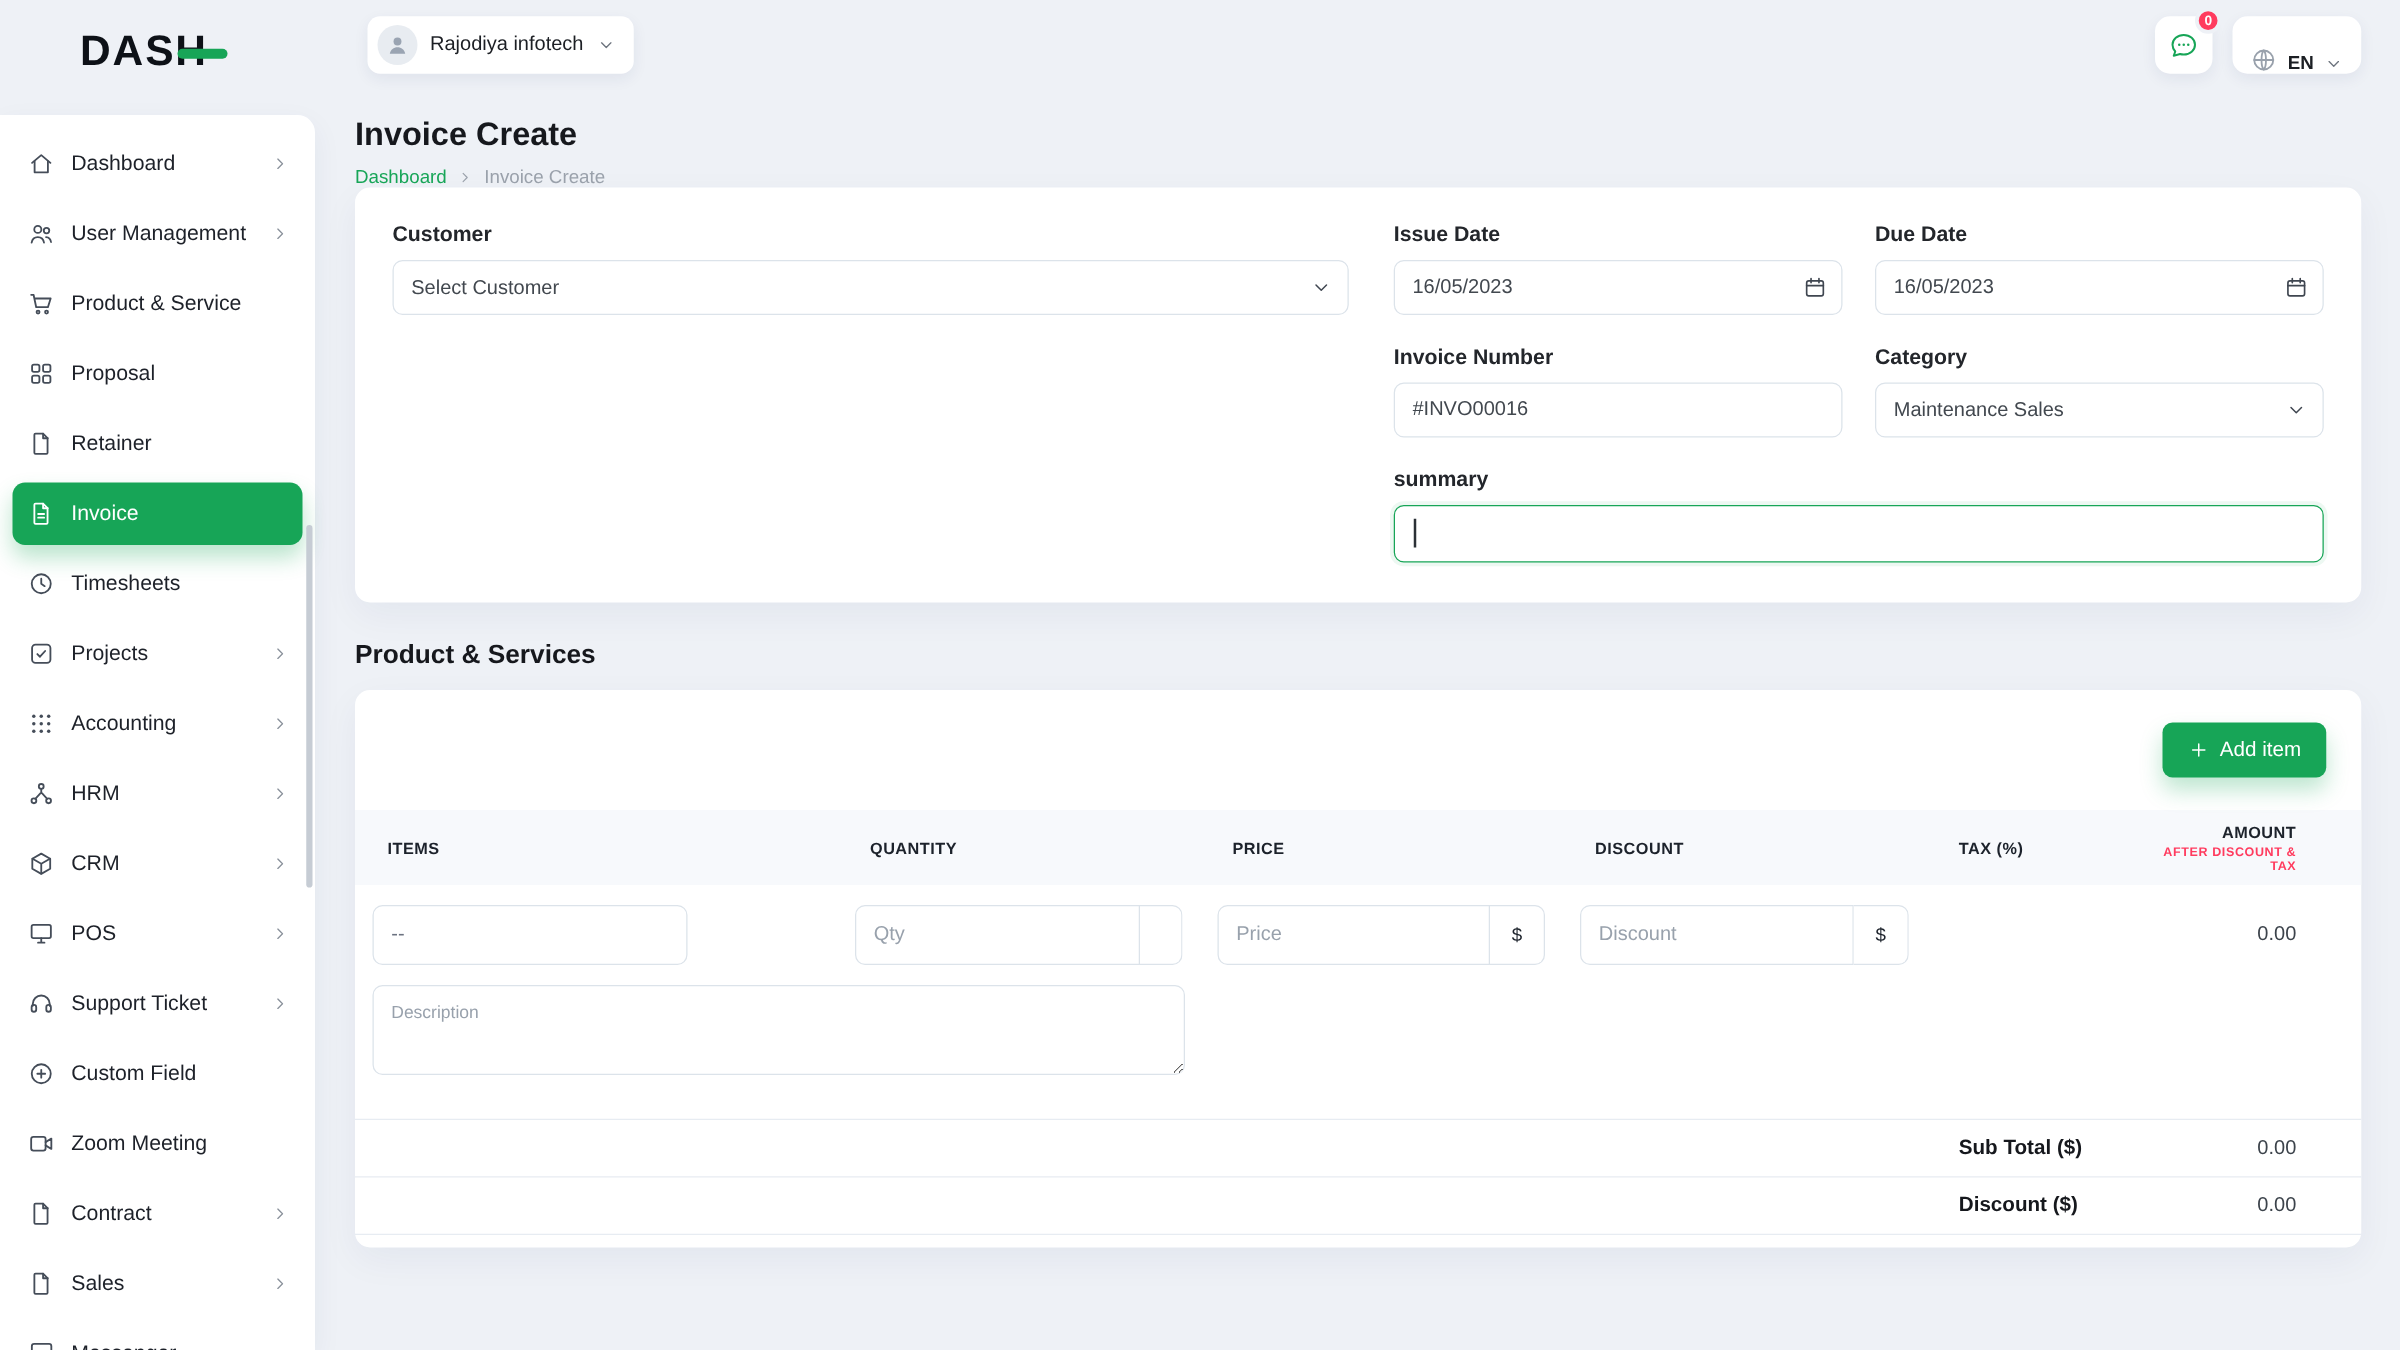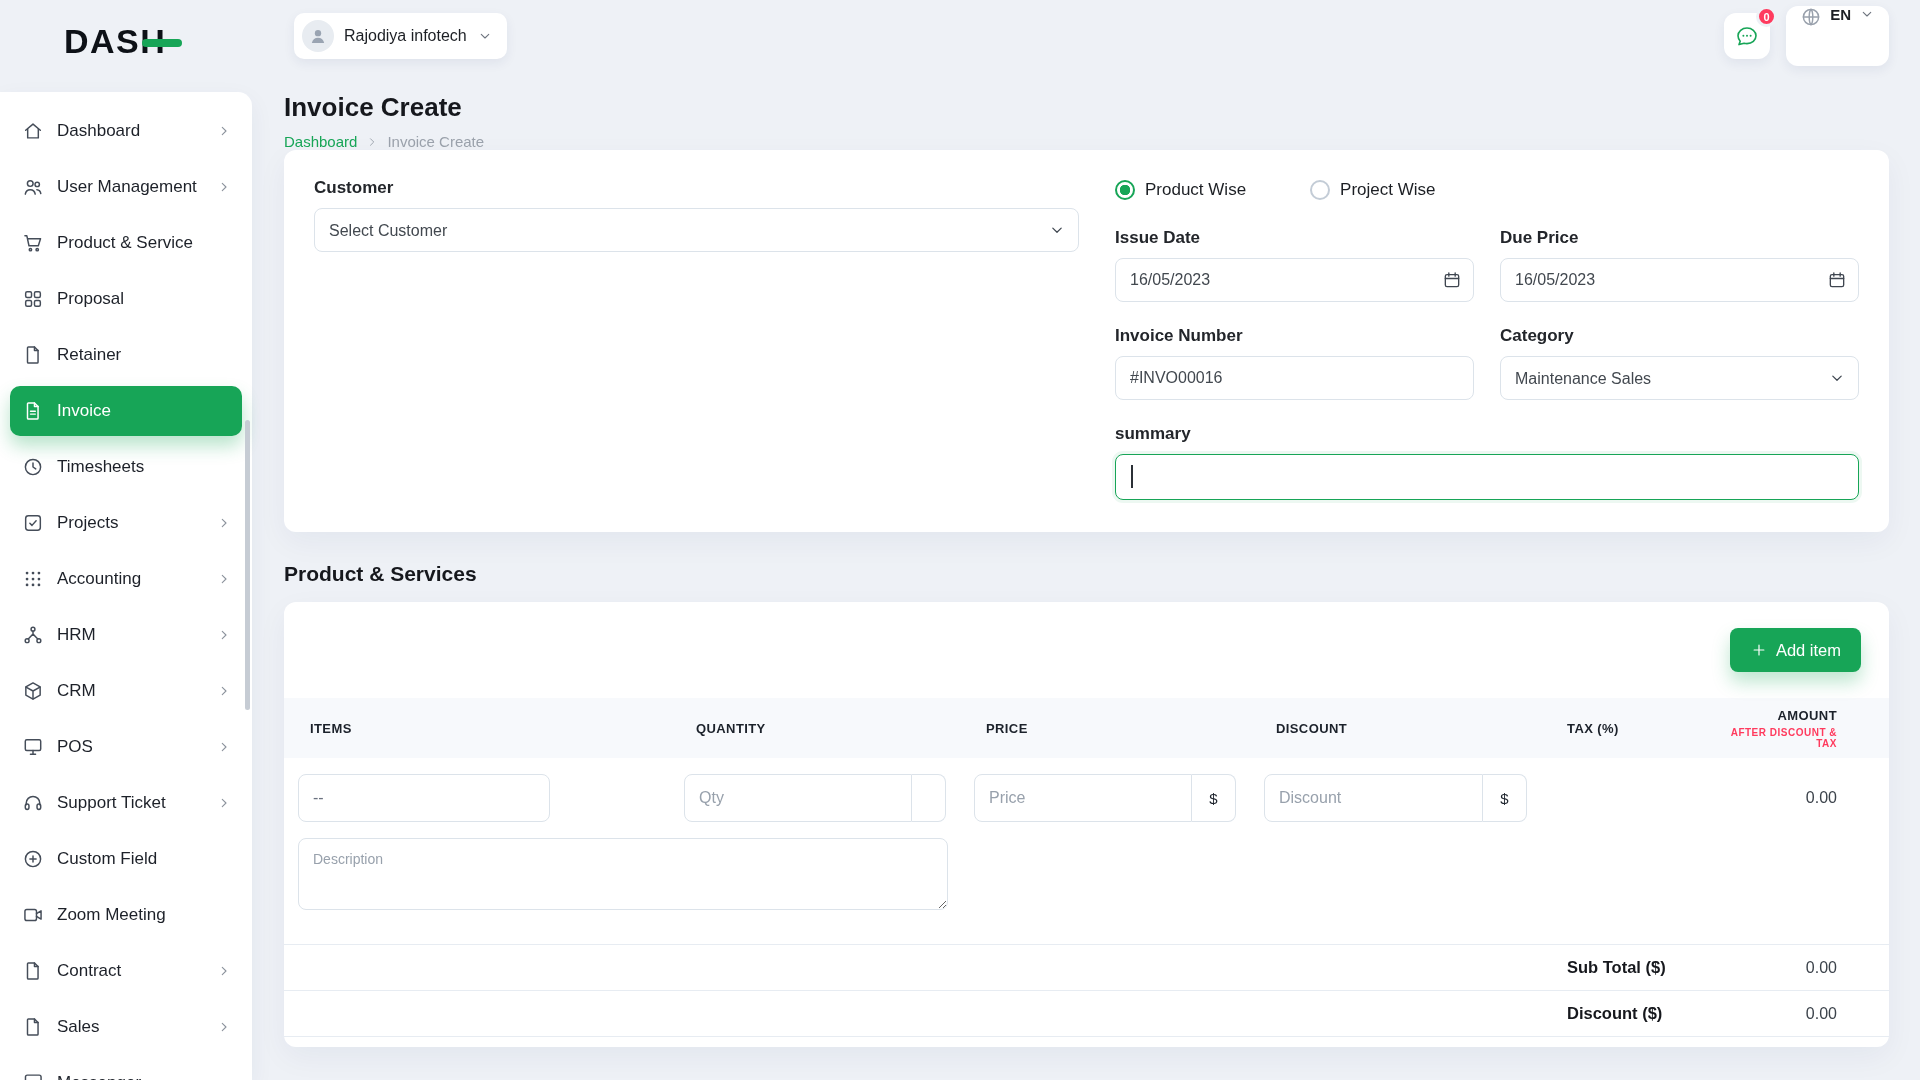--- a/index.html
+++ b/index.html
@@ -33,21 +33,21 @@
   .topbar{position:absolute;left:252px;right:0;top:0;height:72px;display:flex;align-items:center;justify-content:space-between;padding:0 31px 0 42px;z-index:3;}
   .workspace{display:inline-flex;align-items:center;gap:10px;background:#fff;border-radius:10px;padding:7px 14px 7px 8px;box-shadow:0 4px 12px rgba(27,46,94,.07);cursor:pointer;}
   .avatar{width:32px;height:32px;border-radius:50%;background:#e8ecf1;display:flex;align-items:center;justify-content:center;color:#9aa4b2;}
   .avatar .icon{width:20px;height:20px;}
   .workspace-name{font-size:16px;color:#1c1f24;}
   .ws-chev,.lang-chev{width:16px;height:16px;color:#6d747e;}
   .top-right{display:flex;align-items:center;gap:16px;}
   .icon-btn{position:relative;width:46px;height:46px;background:#fff;border-radius:12px;display:flex;align-items:center;justify-content:center;color:var(--green);box-shadow:0 4px 12px rgba(27,46,94,.07);cursor:pointer;}
   .icon-btn .icon{width:24px;height:24px;}
   .badge{position:absolute;top:-7px;right:-7px;min-width:21px;height:21px;padding:0 4px;border-radius:11px;background:var(--red);color:#fff;font-size:11px;font-weight:700;display:flex;align-items:center;justify-content:center;border:3px solid var(--bg);}
-  .lang{display:flex;align-items:flex-start;gap:8px;background:#fff;border-radius:12px;height:60px;padding:0 14px;box-shadow:0 4px 12px rgba(27,46,94,.07);cursor:pointer;}
+  .lang{display:flex;align-items:flex-end;gap:8px;background:#fff;border-radius:12px;height:46px;padding:0 14px;box-shadow:0 4px 12px rgba(27,46,94,.07);cursor:pointer;}
   .globe{width:22px;height:22px;color:#99a1ac;}
   .lang-code{font-size:15px;font-weight:600;color:#1c1f24;}
 
   
   .main{position:absolute;left:252px;top:72px;right:0;bottom:0;padding:20px 31px 0 32px;overflow:hidden;}
   .page-title{font-size:26px;font-weight:700;color:var(--text);}
   .breadcrumb{display:flex;align-items:center;gap:8px;margin-top:10px;font-size:15px;}
   .bc-link{color:var(--green);text-decoration:none;cursor:pointer;}
   .bc-sep{width:14px;height:14px;color:#9aa1ab;}
   .bc-current{color:#9aa1ab;}
@@ -420,46 +420,36 @@
         </select>
         <span class="icon sel-chevron">
             <svg viewBox="0 0 24 24" fill="none" stroke="currentColor" stroke-width="1.6" stroke-linecap="round" stroke-linejoin="round">
               <path d="m6.4 9.4 5.6 5.6 5.6-5.6"></path>
             </svg>
           </span>
       </div>
     </div>
 
     <div class="form-right">
-      <div class="radio-row">
-        <label class="radio-opt">
-          <input type="radio" name="invoice-type" checked="" style="">
-          <span>Product Wise</span>
-        </label>
-        <label class="radio-opt">
-          <input type="radio" name="invoice-type" style="">
-          <span>Project Wise</span>
-        </label>
-      </div>
 
       <div class="fields-grid">
         <div>
           <label class="field-label">Issue Date</label>
           <div class="date-wrap">
             <input class="control" value="16/05/2023" style="">
             <span class="icon cal-icon">
                 <svg viewBox="0 0 24 24" fill="none" stroke="currentColor" stroke-width="1.6" stroke-linecap="round" stroke-linejoin="round">
                   <rect x="4" y="5.6" width="16" height="14.4" rx="2"></rect>
                   <path d="M8.2 3.4v4M15.8 3.4v4M4 10.2h16"></path>
                 </svg>
               </span>
           </div>
         </div>
         <div>
-          <label class="field-label">Due Price</label>
+          <label class="field-label">Due Date</label>
           <div class="date-wrap">
             <input class="control" value="16/05/2023" style="">
             <span class="icon cal-icon">
                 <svg viewBox="0 0 24 24" fill="none" stroke="currentColor" stroke-width="1.6" stroke-linecap="round" stroke-linejoin="round">
                   <rect x="4" y="5.6" width="16" height="14.4" rx="2"></rect>
                   <path d="M8.2 3.4v4M15.8 3.4v4M4 10.2h16"></path>
                 </svg>
               </span>
           </div>
         </div>

